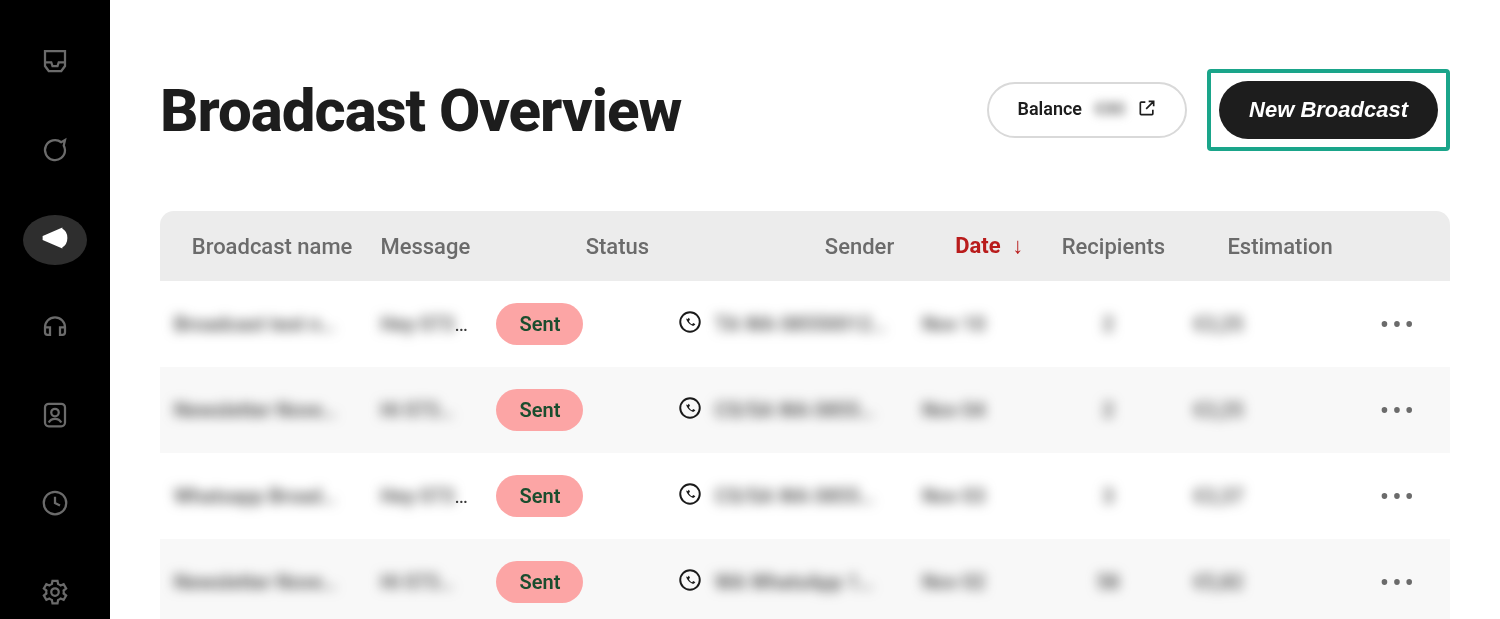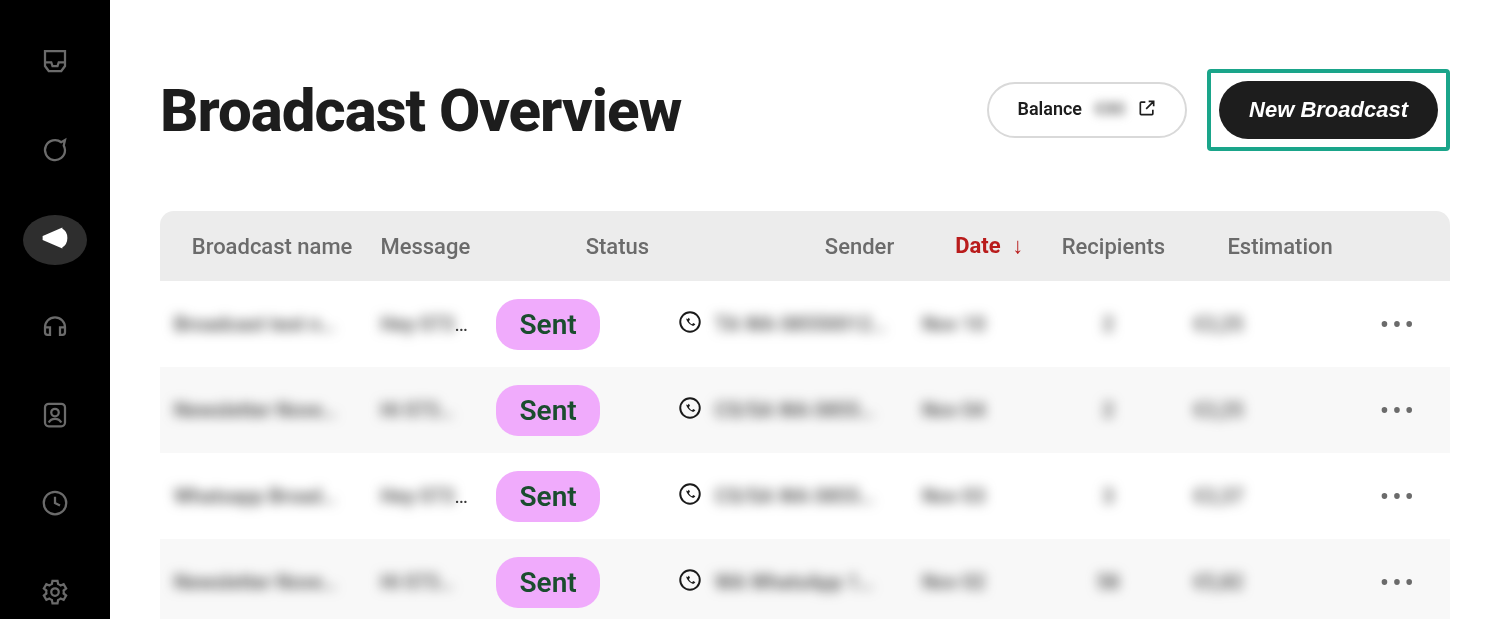--- a/index.html
+++ b/index.html
@@ -137,25 +137,25 @@
     color: #3a3a3a;
     vertical-align: middle;
     white-space: nowrap;
     overflow: hidden;
     text-overflow: ellipsis;
   }
   .blur { filter: blur(6px); color:#555; font-weight:600; }
 
   .status-pill {
     display: inline-block;
-    background: #f0abfc;
+    background: #fca5a5;
     color: #1a4d2e;
     border-radius: 22px;
     padding: 9px 23px;
-    font-size: 28px;
+    font-size: 20px;
     font-weight: 600;
   }
 
   .sender-cell { display: flex; align-items: center; gap: 12px; }
   .wa-icon { width: 26px; height: 26px; flex-shrink: 0; }
 
   .row-actions {
     text-align: center;
     color: #6b6b6b;
     font-size: 28px;

